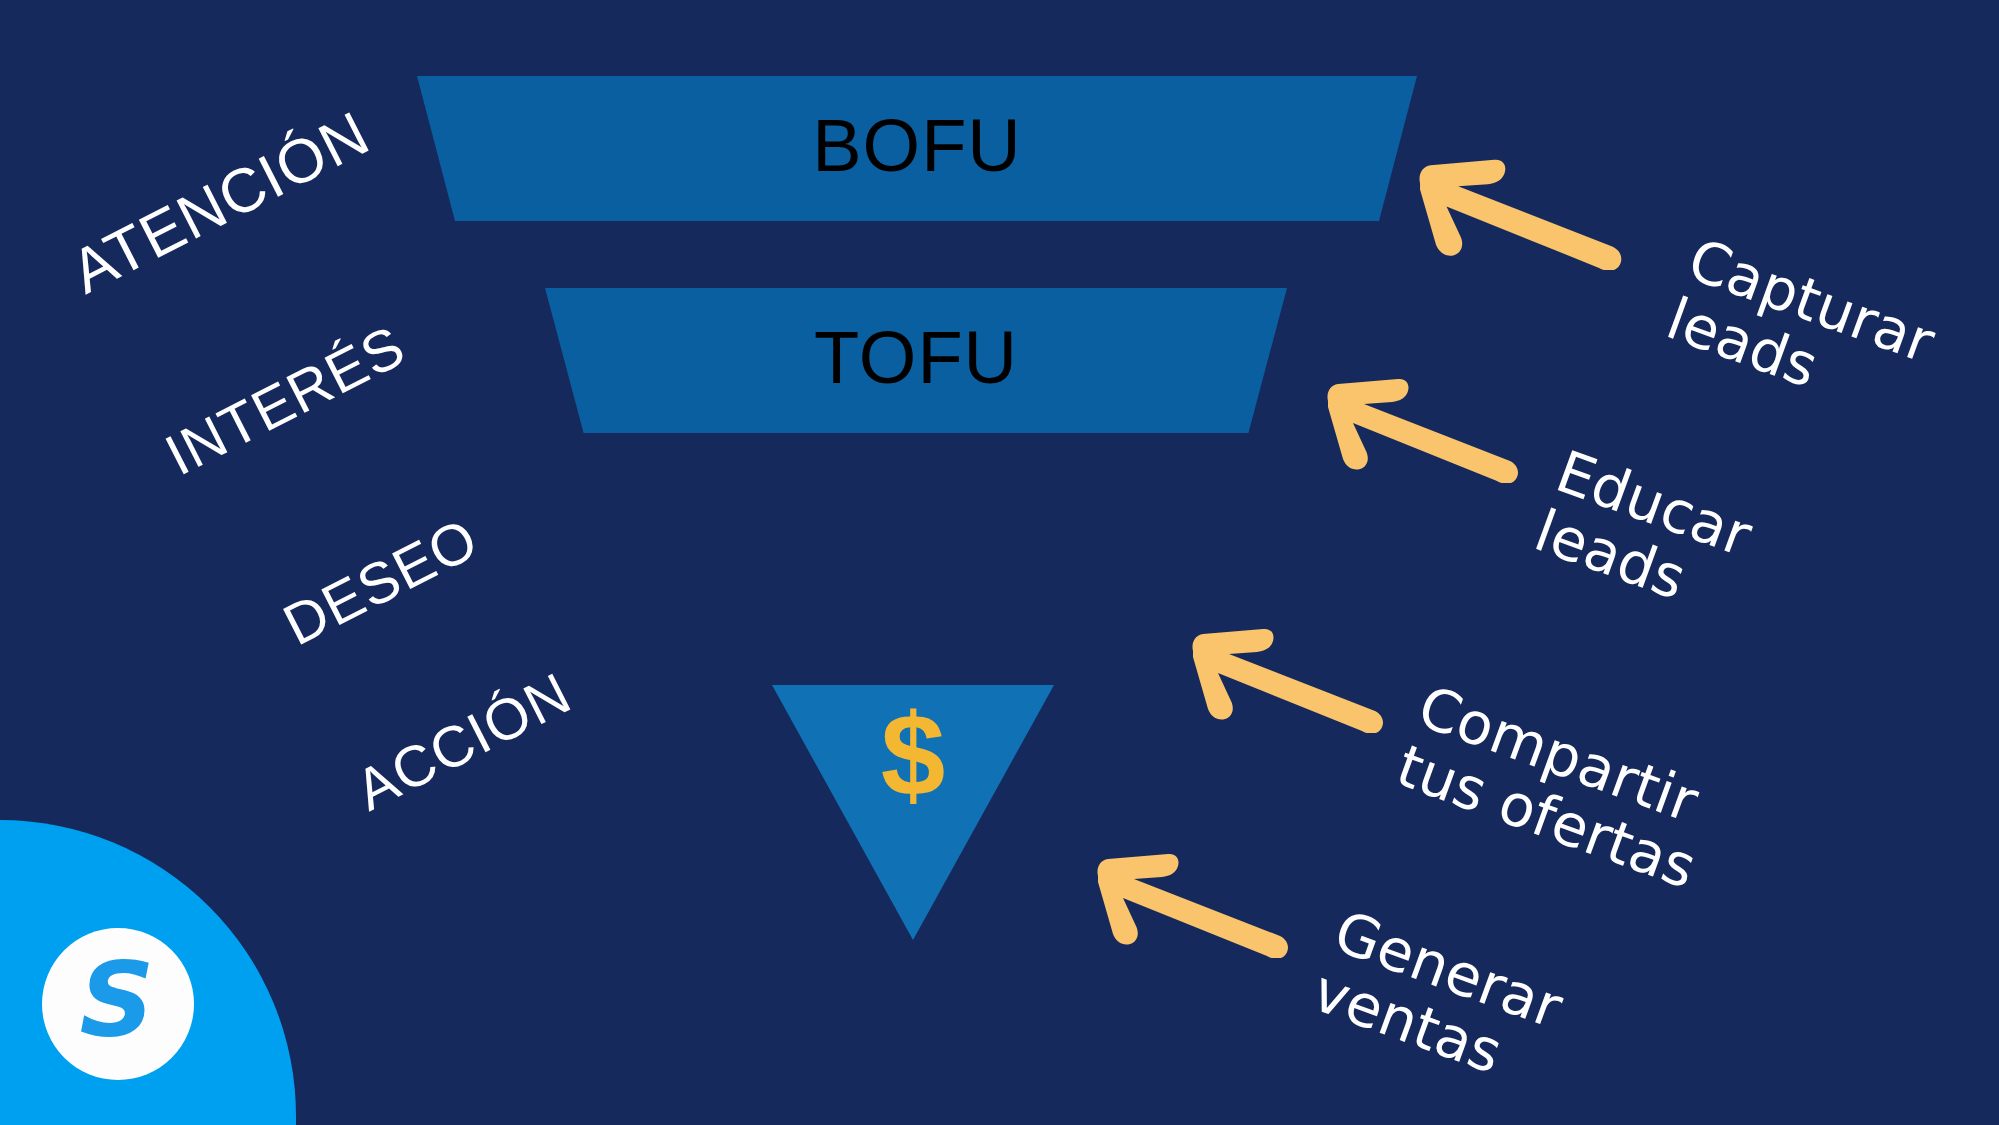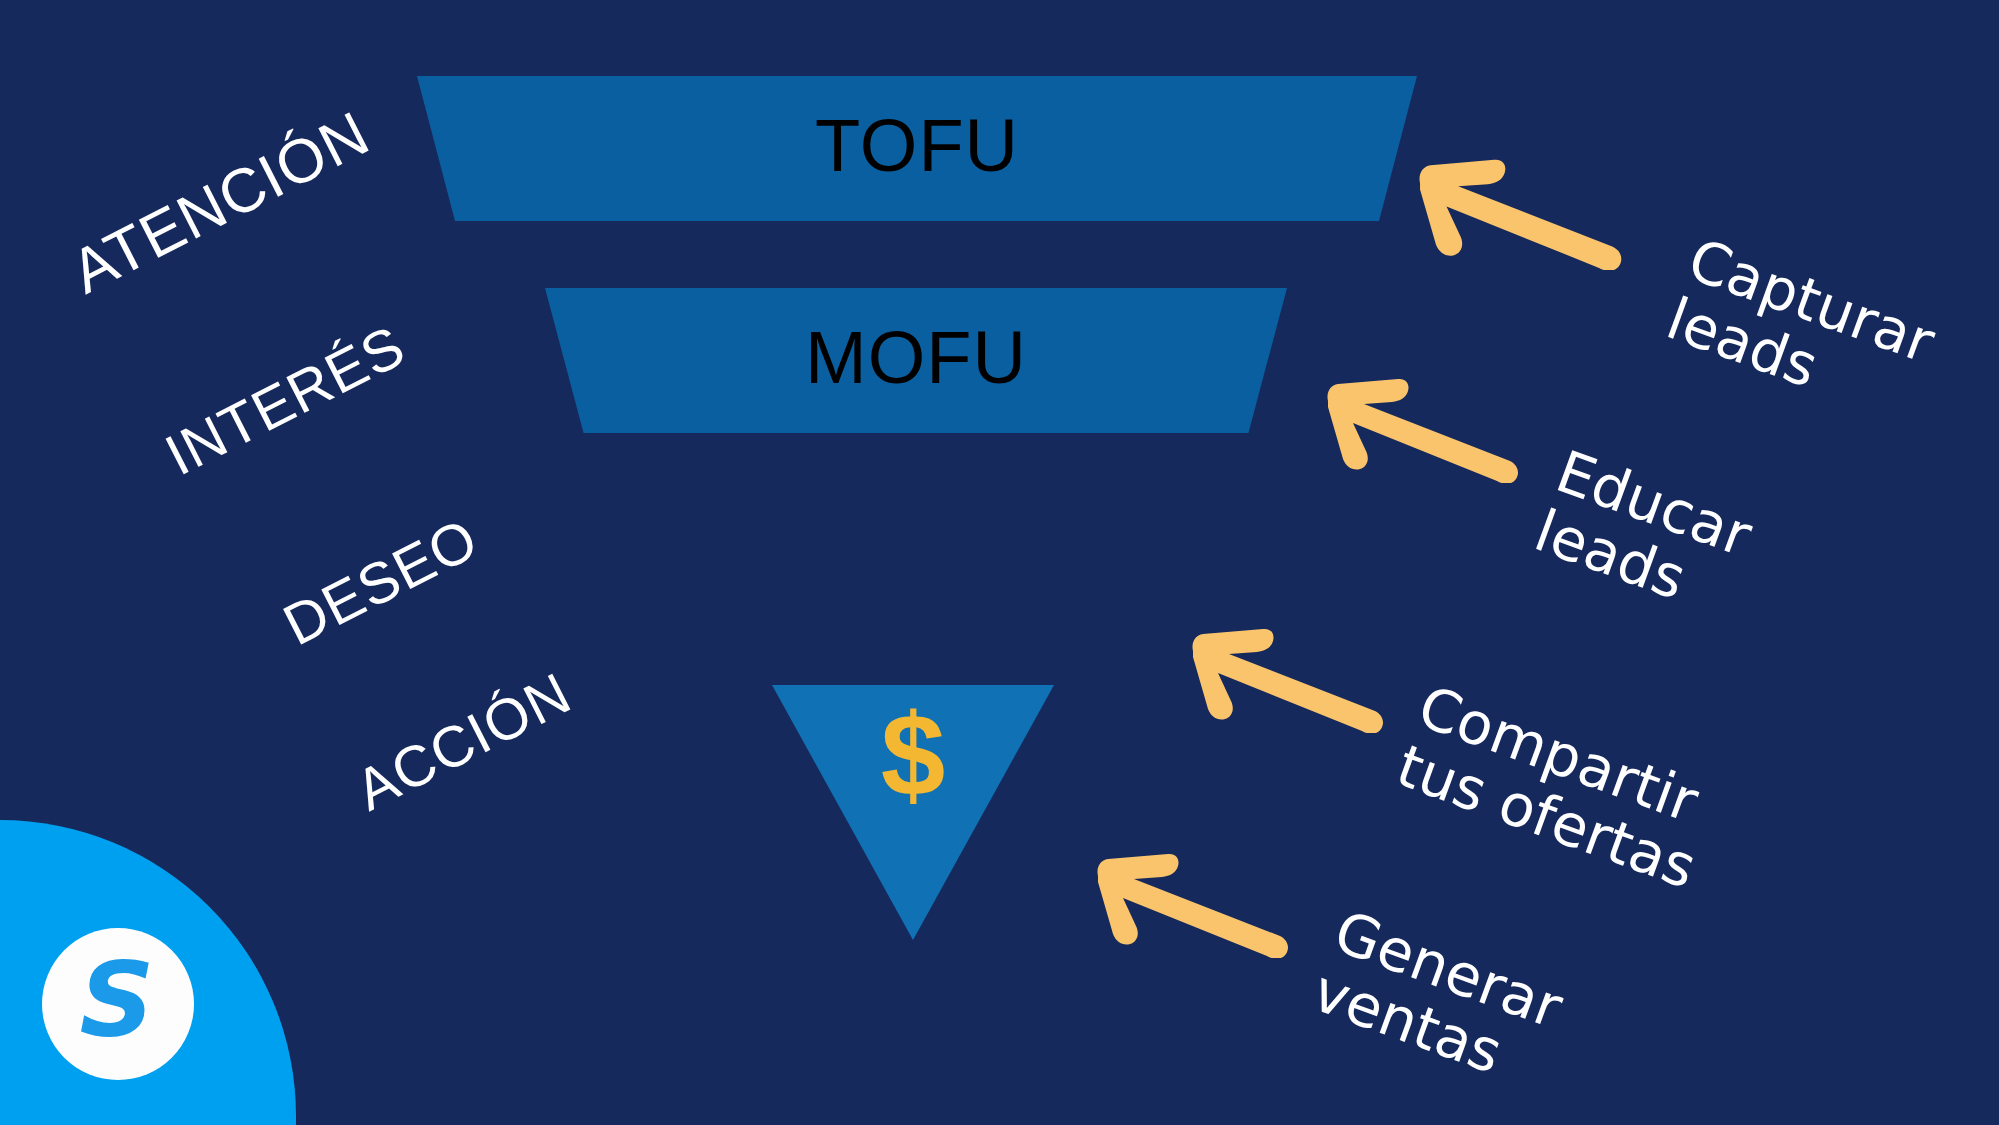--- a/index.html
+++ b/index.html
@@ -105,25 +105,25 @@
   }
 </style>
 </head>
 <body>
 
 <div id="stage">
 
   <div class="funnel">
 
     <div class="band" id="band-tofu">
-      <span class="band-label">TOFU</span>
+      <span class="band-label">BOFU</span>
     </div>
 
     <div class="band" id="band-mofu">
-      <span class="band-label">MOFU</span>
+      <span class="band-label">TOFU</span>
     </div>
 
 
     <div class="band" id="band-money">
       <span id="money-symbol">$</span>
     </div>
 
   </div>
 
   <div class="stage-label" id="stage-label-0">ATENCIÓN</div>

